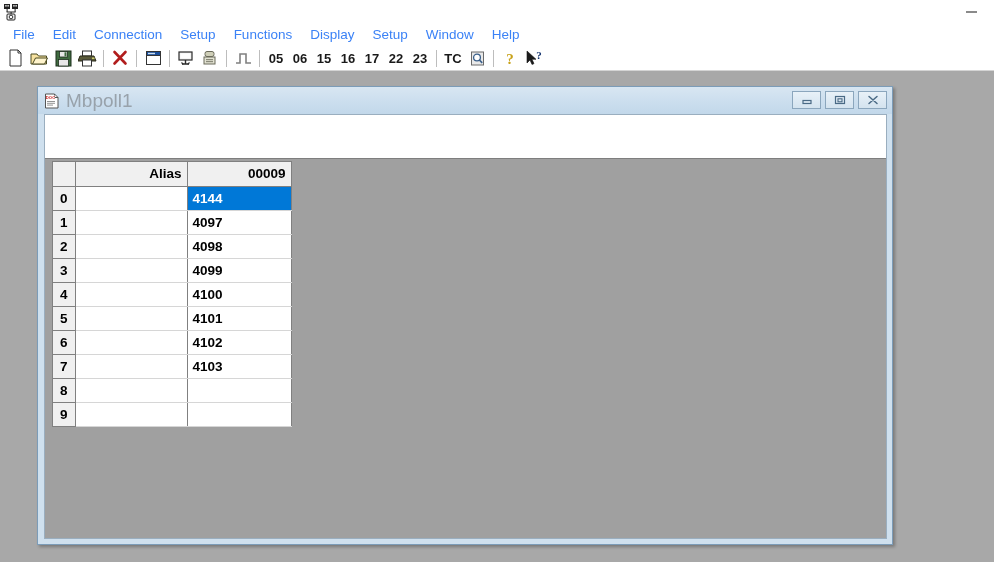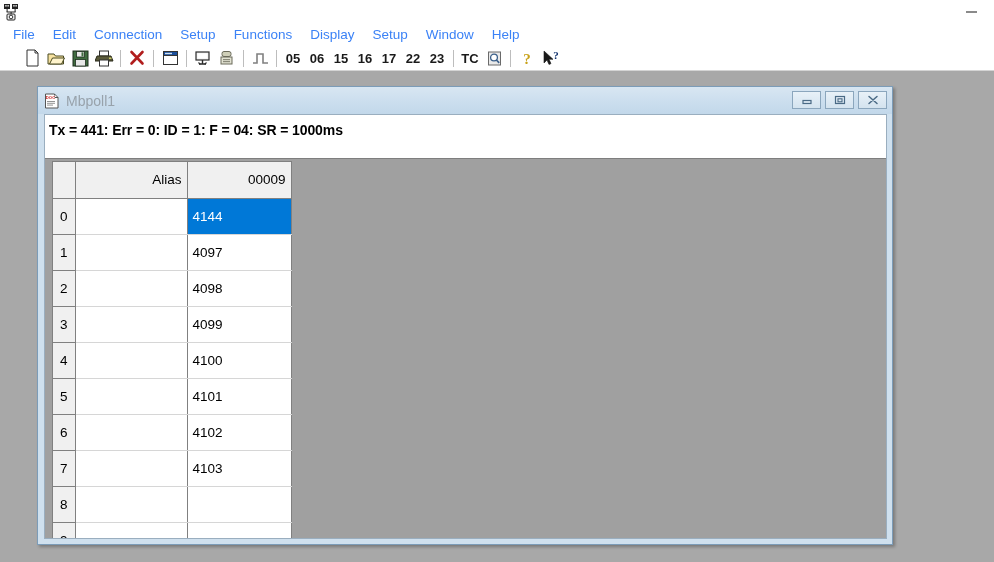--- a/index.html
+++ b/index.html
@@ -88,21 +88,21 @@
 
   
   #toolbar {
     position: absolute;
     left: 0; top: 46px;
     width: 994px; height: 25px;
     background: #ffffff;
     border-bottom: 1px solid #d4d4d4;
     display: flex;
     align-items: center;
-    padding-left: 20px;
+    padding-left: 3px;
     box-sizing: border-box;
   }
   .tb-btn {
     width: 24px; height: 23px;
     display: flex;
     align-items: center;
     justify-content: center;
     flex: none;
     position: relative;
   }
@@ -151,21 +151,21 @@
     box-sizing: border-box;
     padding-left: 6px;
   }
   #mdi-icon {
     width: 16px; height: 16px;
     margin-right: 6px;
     position: relative;
     flex: none;
   }
   #mdi-title-text {
-    font-size: 14px;
+    font-size: 19px;
     color: #98a2ab;
     white-space: nowrap;
   }
   #mdi-buttons {
     position: absolute;
     right: 5px; top: 4px;
     display: flex;
     gap: 4px;
   }
   .mdi-btn {
@@ -224,25 +224,25 @@
     background: #ffffff;
     border-collapse: collapse;
   }
   #data-grid table {
     border-collapse: collapse;
     table-layout: fixed;
   }
   #data-grid th, #data-grid td {
     border-right: 1px solid #808080;
     border-bottom: 1px solid #d6d6d6;
-    height: 36px;
+    height: 24px;
     box-sizing: border-box;
     font-size: 13.5px;
     padding: 0 5px;
-    font-weight: normal;
+    font-weight: bold;
   }
   .col-rowhdr { width: 22px; }
   .col-alias  { width: 112px; }
   .col-data   { width: 104px; }
 
   #data-grid thead th {
     background: #f0f0f0;
     border-bottom: 1px solid #808080;
     text-align: right;
     color: #000;
@@ -475,23 +475,20 @@
           <div class="mdi-btn">
             <svg width="12" height="10" viewBox="0 0 12 10">
               <path d="M2 1.5 L10 8.5 M10 1.5 L2 8.5" stroke="#4a6a85" stroke-width="1.5" stroke-linecap="round"></path>
             </svg>
           </div>
         </div>
       </div>
 
       <div id="mdi-inner">
 
-        <div id="status-line">
-          <span id="status-text">Tx = 441: Err = 0: ID = 1: F = 04: SR = 1000ms</span>
-        </div>
 
         <div id="mdi-workspace">
 
           <div id="data-grid">
             <table>
               <colgroup>
                 <col class="col-rowhdr">
                 <col class="col-alias">
                 <col class="col-data">
               </colgroup>

